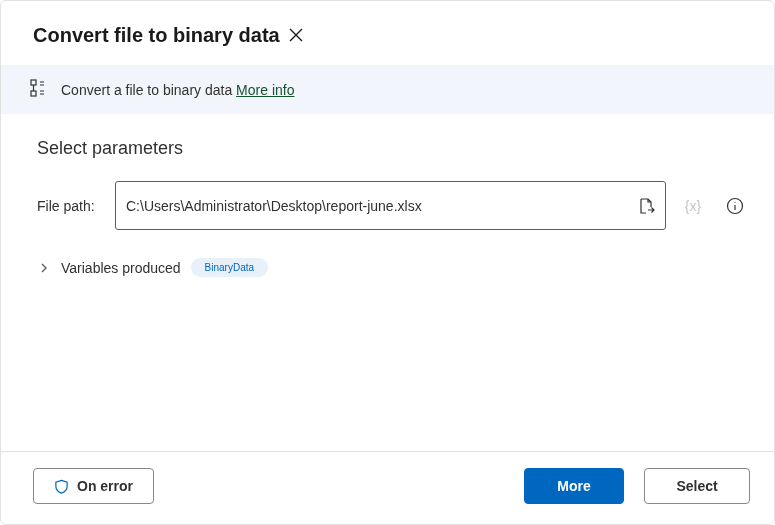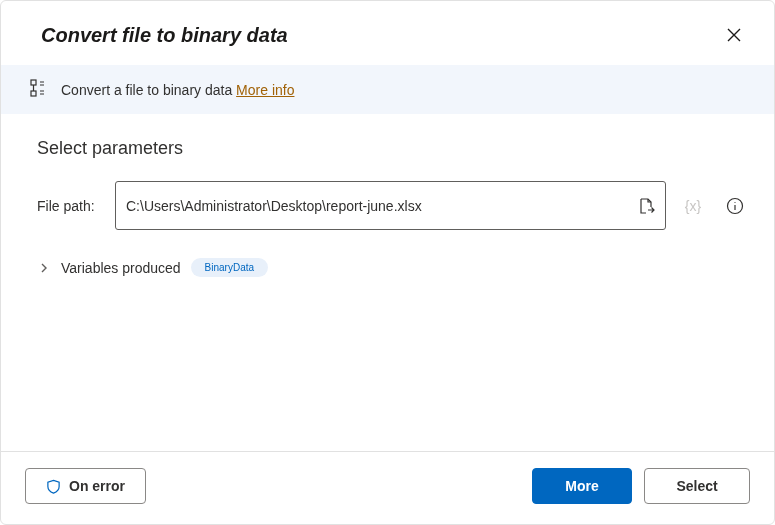--- a/index.html
+++ b/index.html
@@ -16,24 +16,22 @@
       width: 775px;
       height: 525px;
       border: 1px solid #e1e1e1;
       border-radius: 6px;
       display: flex;
       flex-direction: column;
       background: #fff;
     }
     .header {
       display: flex;
-      justify-content: space-between;
-      align-items: center;
-      padding: 18px 24px 14px 40px;
-      font-style: italic;
+      align-items: center;
+      padding: 18px 24px 14px 32px;
     }
     .title {
       font-size: 20px;
       font-weight: 600;
       color: #1b1a19;
     }
     .close-btn {
       width: 32px;
       height: 32px;
       display: flex;
@@ -46,21 +44,21 @@
       background: #f2f6fc;
       padding: 14px 28px;
       display: flex;
       align-items: center;
       gap: 14px;
     }
     .info-bar .desc {
       color: #323130;
     }
     .more-info {
-      color: #a16207;
+      color: #14532d;
       text-decoration: underline;
       cursor: pointer;
     }
     .body {
       flex: 1;
       padding: 24px 28px;
       margin-left: 8px;
     }
     .section-title {
       font-size: 18px;
@@ -165,20 +163,21 @@
       padding: 0 20px;
       border-radius: 4px;
       font-size: 14px;
       font-weight: 600;
       cursor: pointer;
       display: inline-flex;
       align-items: center;
       justify-content: center;
       gap: 8px;
       font-family: inherit;
+      margin-left: 8px;
     }
     .btn-outline {
       background: #fff;
       border: 1px solid #8a8886;
       color: #323130;
     }
     .btn-primary {
       background: #0067c0;
       border: 1px solid #0067c0;
       color: #fff;

